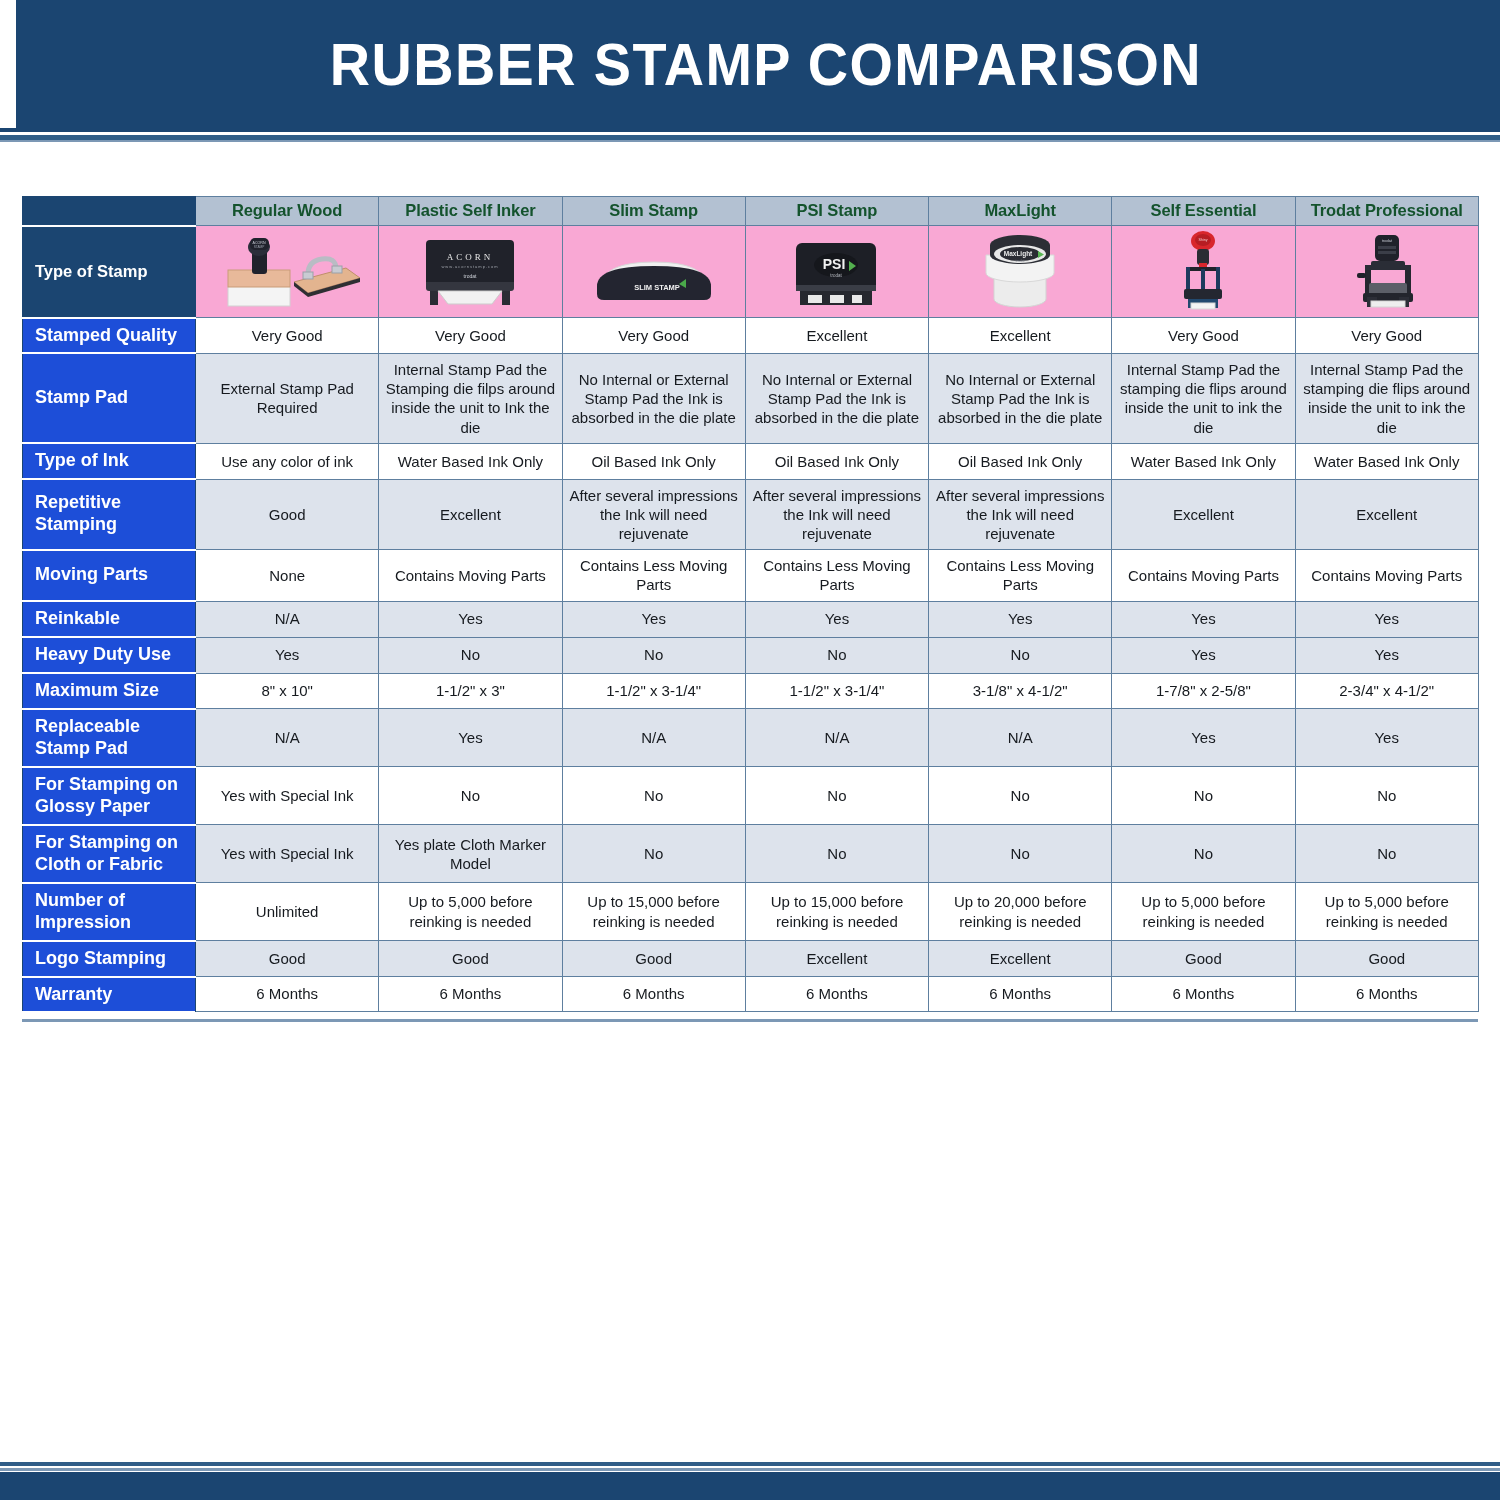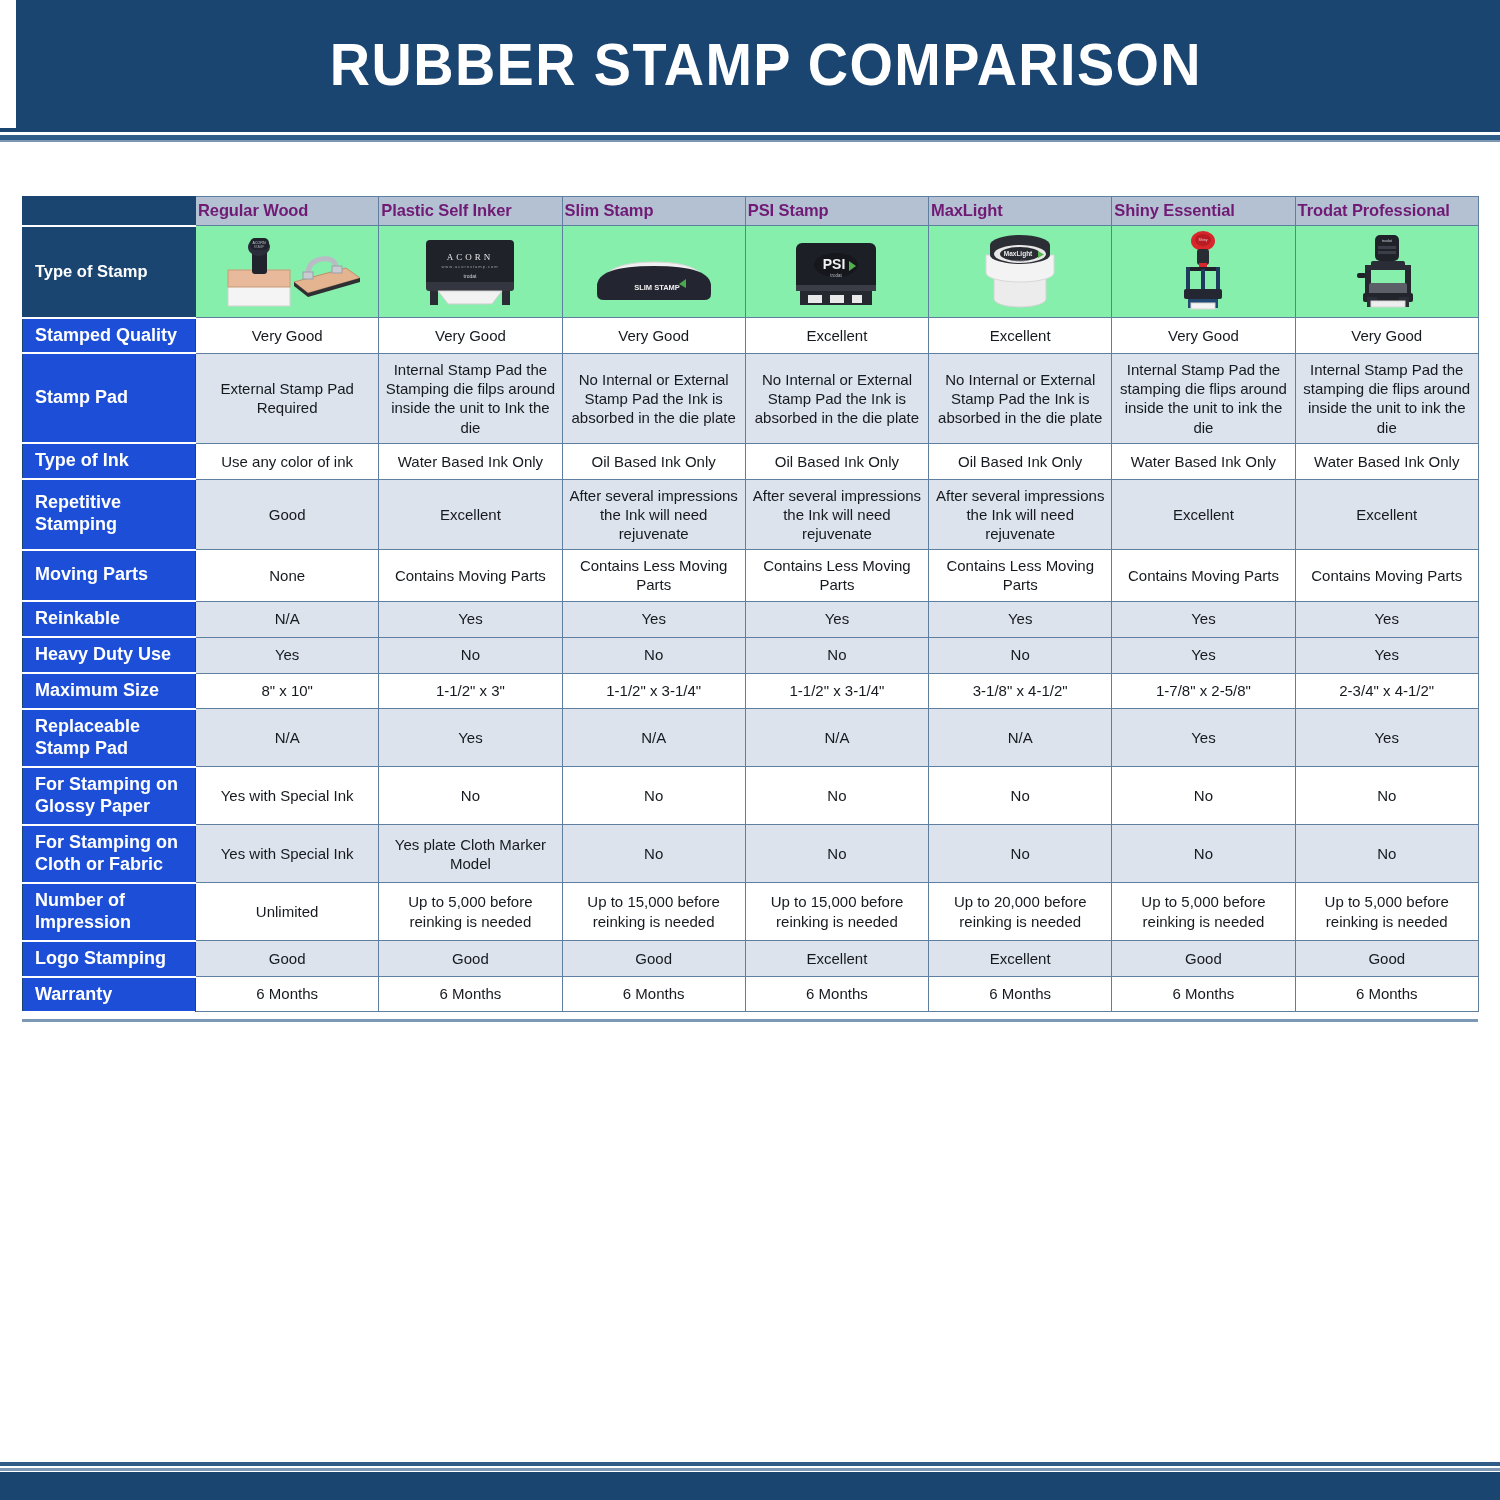--- a/index.html
+++ b/index.html
@@ -48,44 +48,44 @@
   table.cmp col.lbl  { width: 173px; }
   table.cmp col.dat  { width: 183.28px; }
 
   
   tr.head th.corner {
     background: #1b4571;
     border: 1px solid #1b4571;
   }
   tr.head th.colhead {
     background: #b3c1d2;
-    color: #701a75;
+    color: #14532d;
     font-size: 16.5px;
     font-weight: 700;
-    text-align: left;
+    text-align: center;
     padding: 4px 2px 5px 2px;
     border-left: 1px solid #5e7f9f;
     border-right: 1px solid #5e7f9f;
     border-top: 1px solid #5e7f9f;
     border-bottom: 1px solid #5e7f9f;
     letter-spacing: -0.1px;
     white-space: nowrap;
   }
 
   
   tr.imgrow td.lbl {
     background: #1b4571; color:#fff;
     font-size: 16.5px; font-weight:700;
     vertical-align: middle;
     border-left:1px solid #1b4571;
     border-right:1px solid #1b4571;
     border-top: 2px solid #ffffff;
   }
   tr.imgrow td.imgcell {
-    background: #86efac;
+    background: #f9a8d4;
     height: 92px;
     border: 1px solid #5e7f9f;
     text-align:center; vertical-align: middle;
     padding: 2px;
   }
 
   
   td.lbl {
     background: #1d4ed8;
     color: #ffffff;
@@ -145,21 +145,21 @@
         </colgroup>
       <thead>
         <tr class="head">
           <th class="corner"></th>
 
         <th class="colhead">Regular Wood</th>
             <th class="colhead">Plastic Self Inker</th>
             <th class="colhead">Slim Stamp</th>
             <th class="colhead">PSI Stamp</th>
             <th class="colhead">MaxLight</th>
-            <th class="colhead">Shiny Essential</th>
+            <th class="colhead">Self Essential</th>
             <th class="colhead">Trodat Professional</th>
           </tr>
       </thead>
       <tbody id="tbody">
           <tr class="imgrow">
             <td class="lbl">Type of Stamp</td>
             <td class="imgcell"><span><svg class="stampart" width="150" height="84" viewBox="0 0 150 84">
                   <g>
                     <rect x="16" y="56" width="62" height="20" fill="#f4f4f4" stroke="#d2d2d2"></rect>
                     <rect x="16" y="40" width="62" height="17" fill="#e8b99a" stroke="#c99b79"></rect>

